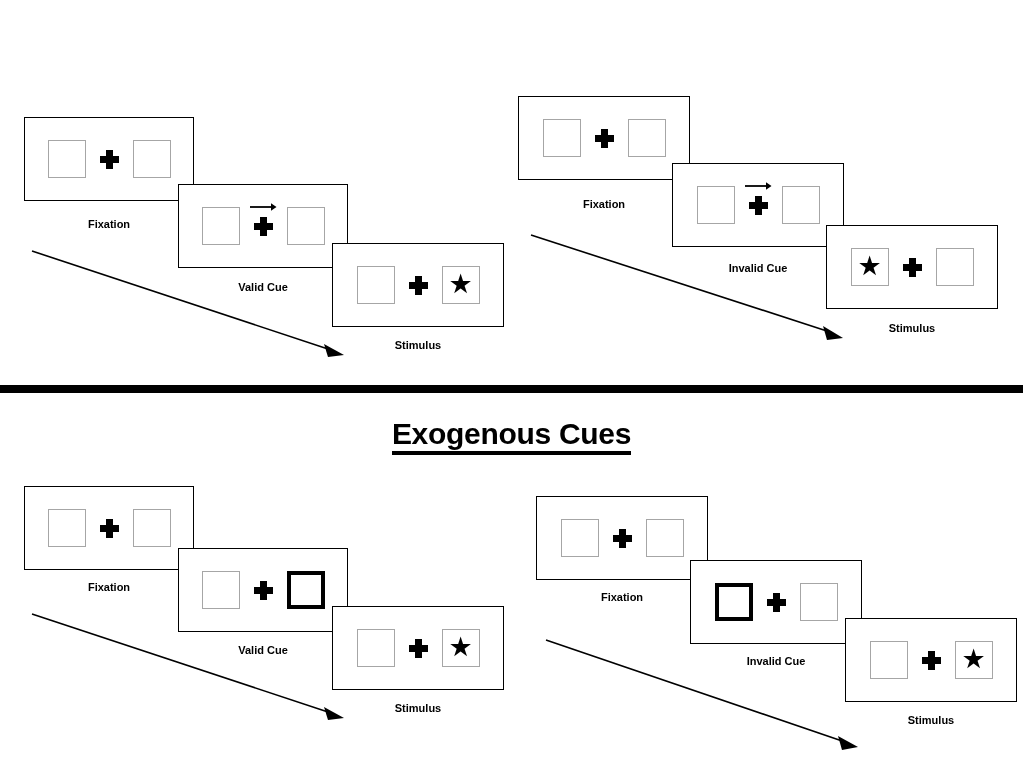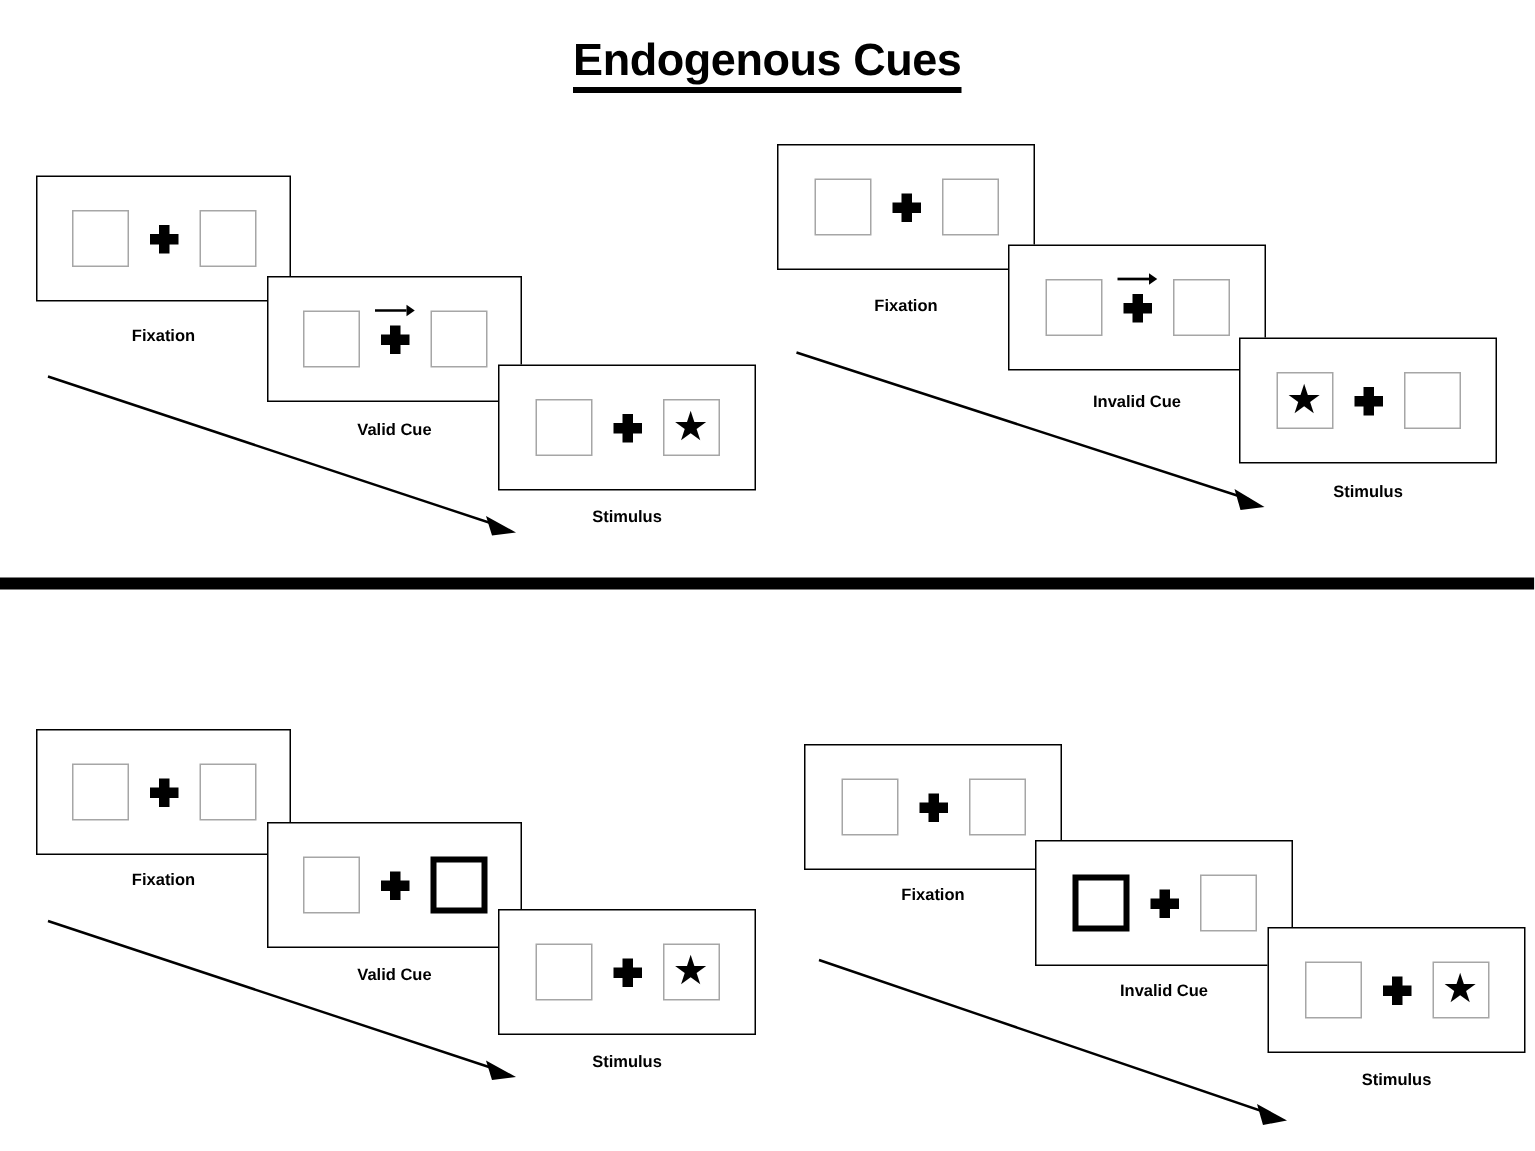--- a/index.html
+++ b/index.html
@@ -127,23 +127,20 @@
   .flow-arrow {
     position: absolute;
     pointer-events: none;
   }
 </style>
 </head>
 <body>
 
 <div id="canvas">
 
-  <div class="section-title" style="top:24px;">
-    <span class="ttext">Endogenous Cues</span>
-  </div>
 
   <div class="panel" style="left:24px; top:117px; width:170px; height:84px;">
     <div class="panel-inner">
       <div class="sbox"></div>
       <div class="plus"></div>
       <div class="sbox"></div>
     </div>
   </div>
   <div class="caption" style="left:24px; top:218px; width:170px;">Fixation</div>
 
@@ -211,20 +208,23 @@
   </div>
   <div class="caption" style="left:826px; top:322px; width:172px;">Stimulus</div>
 
   <svg class="flow-arrow" style="left:527px; top:230px; width:320px; height:118px;" viewBox="0 0 320 118">
     <line x1="4" y1="5" x2="306" y2="103" stroke="#000" stroke-width="1.6"></line>
     <polygon points="316,108 296,96 300,110" fill="#000"></polygon>
   </svg>
 
   <div class="divider" style="top:385px;"></div>
 
+  <div class="section-title" style="top:417px;">
+    <span class="ttext">Exogenous Cues</span>
+  </div>
 
   <div class="panel" style="left:24px; top:486px; width:170px; height:84px;">
     <div class="panel-inner">
       <div class="sbox"></div>
       <div class="plus"></div>
       <div class="sbox"></div>
     </div>
   </div>
   <div class="caption" style="left:24px; top:581px; width:170px;">Fixation</div>
 

